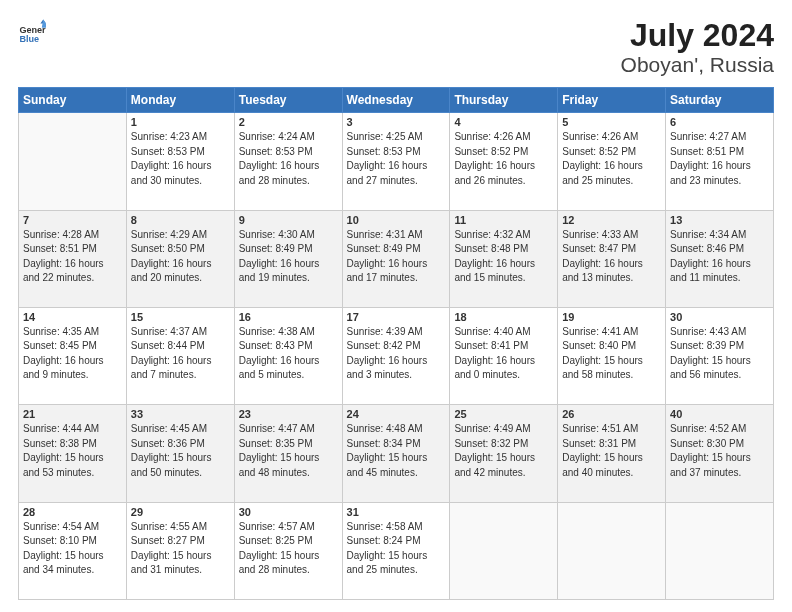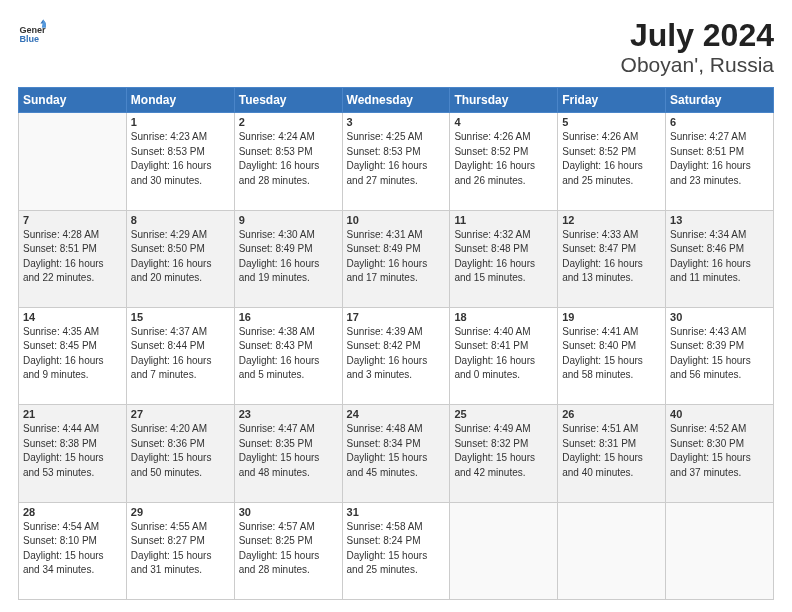--- a/index.html
+++ b/index.html
@@ -205,22 +205,22 @@
             <span class="day-number">30</span>
             <div class="day-info"><span>Sunrise: 4:43 AM</span><br><span>Sunset: 8:39 PM</span><br><span>Daylight: 15 hours and 56 minutes.</span></div>
           </td>
         </tr>
         <tr class="row-alt">
           <td>
             <span class="day-number">21</span>
             <div class="day-info"><span>Sunrise: 4:44 AM</span><br><span>Sunset: 8:38 PM</span><br><span>Daylight: 15 hours and 53 minutes.</span></div>
           </td>
           <td>
-            <span class="day-number">27</span>
-            <div class="day-info"><span>Sunrise: 4:20 AM</span><br><span>Sunset: 8:36 PM</span><br><span>Daylight: 15 hours and 50 minutes.</span></div>
+            <span class="day-number">33</span>
+            <div class="day-info"><span>Sunrise: 4:45 AM</span><br><span>Sunset: 8:36 PM</span><br><span>Daylight: 15 hours and 50 minutes.</span></div>
           </td>
           <td>
             <span class="day-number">23</span>
             <div class="day-info"><span>Sunrise: 4:47 AM</span><br><span>Sunset: 8:35 PM</span><br><span>Daylight: 15 hours and 48 minutes.</span></div>
           </td>
           <td>
             <span class="day-number">24</span>
             <div class="day-info"><span>Sunrise: 4:48 AM</span><br><span>Sunset: 8:34 PM</span><br><span>Daylight: 15 hours and 45 minutes.</span></div>
           </td>
           <td>

